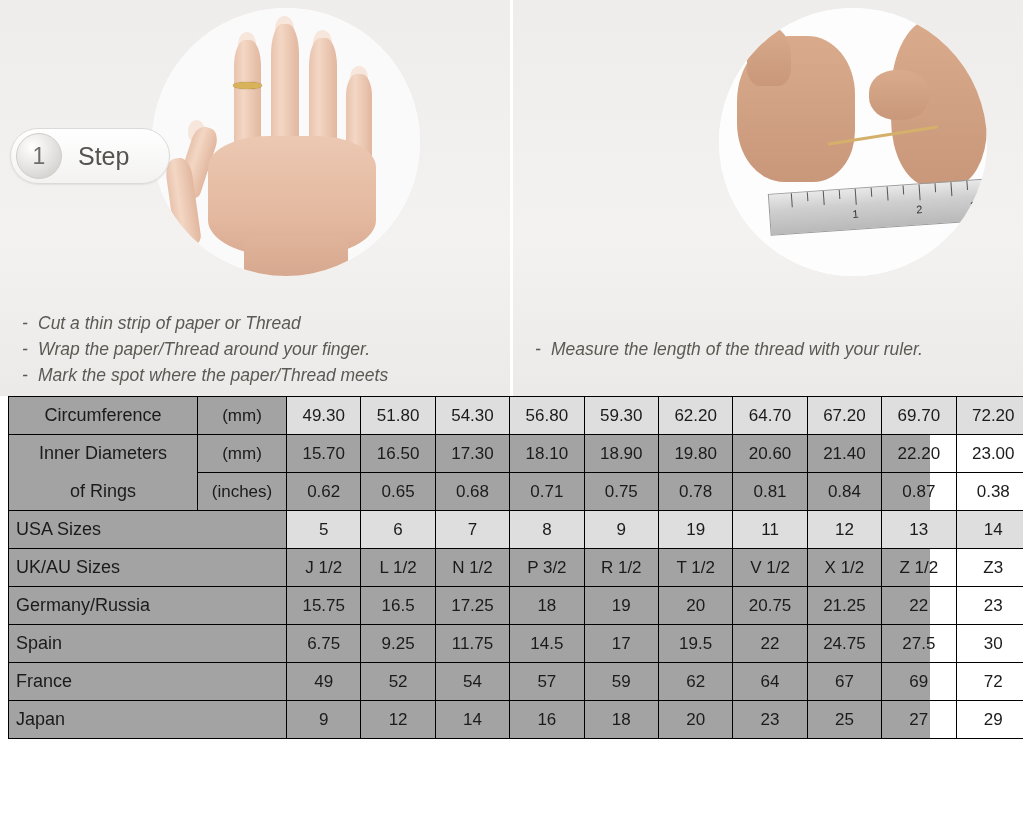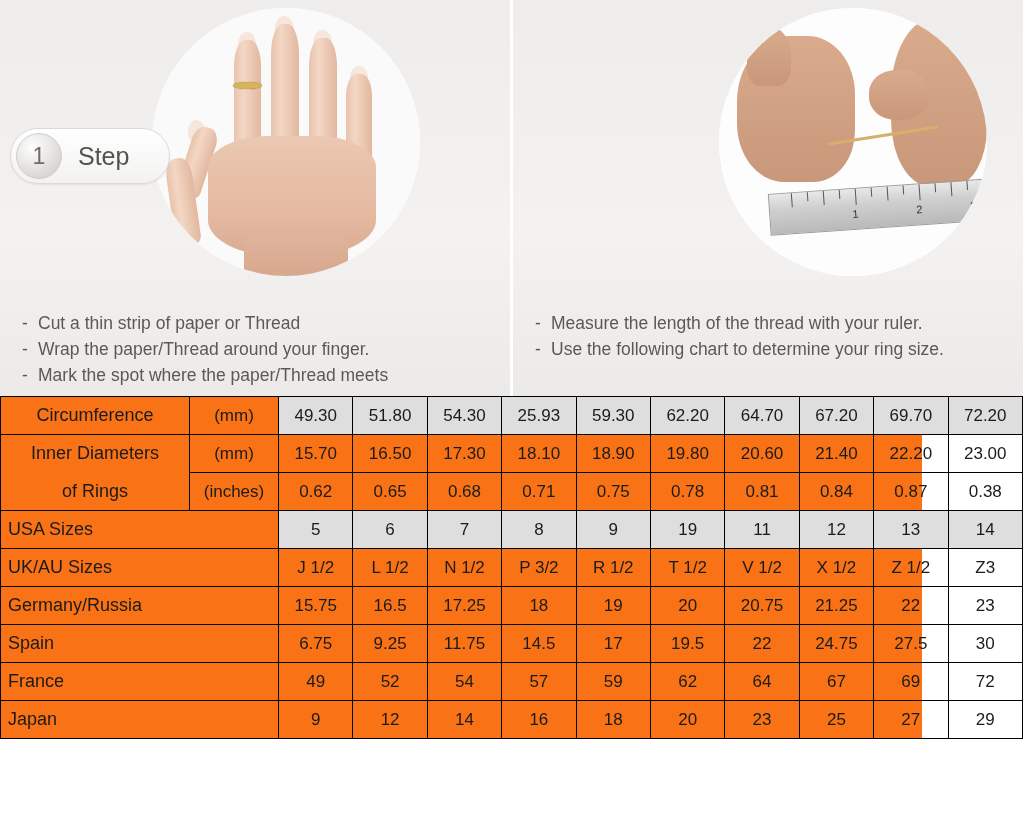--- a/index.html
+++ b/index.html
@@ -166,30 +166,31 @@
     position: absolute;
     bottom: 8px;
     left: 22px;
     right: 10px;
     font-size: 17.5px;
     color: #5c5955;
     line-height: 26px;
   }
   .instructions div {
     white-space: nowrap;
+    font-style: italic;
   }
   .instructions .dash { display: inline-block; width: 16px; }
 
   
   .table-wrap {
     position: absolute;
     top: 396px;
-    left: 0;
+    left: 8px;
     width: 922px;
-    background: #f97316;
+    background: #a3a3a3;
   }
   table.size-chart {
     border-collapse: collapse;
     width: 1023px;
     table-layout: fixed;
     font-size: 17px;
     color: #1b1b1b;
   }
   table.size-chart td {
     border: 1px solid #000;
@@ -293,36 +294,35 @@
           <div class="tick" style="left:182px; height:14px;"></div>
           <div class="tick" style="left:198px; height:9px;"></div>
           <div class="ruler-num" style="left:82px; top:19px;">1</div>
           <div class="ruler-num" style="left:146px; top:19px;">2</div>
           <div class="ruler-num" style="left:200px; top:19px;">3</div>
         </div>
       </div>
 
       <div class="instructions" style="bottom:34px;">
         <div><span class="dash">-</span><span>Measure the length of the thread with your ruler.</span></div>
-        <div><span class="dash">-</span><span>Use the following chart to determine your ring size.</span></div>
       </div>
     </div>
   </div>
 
   <div class="table-wrap">
     <table class="size-chart">
       <tbody>
 
         <tr>
           <td class="rowlabel nb" rowspan="1">Circumference</td>
           <td class="unit">(mm)</td>
           <td class="shaded">49.30</td>
           <td class="shaded">51.80</td>
           <td class="shaded">54.30</td>
-          <td class="shaded">25.93</td>
+          <td class="shaded">56.80</td>
           <td class="shaded">59.30</td>
           <td class="shaded">62.20</td>
           <td class="shaded">64.70</td>
           <td class="shaded">67.20</td>
           <td class="shaded">69.70</td>
           <td class="shaded">72.20</td>
         </tr>
 
 
         <tr>

